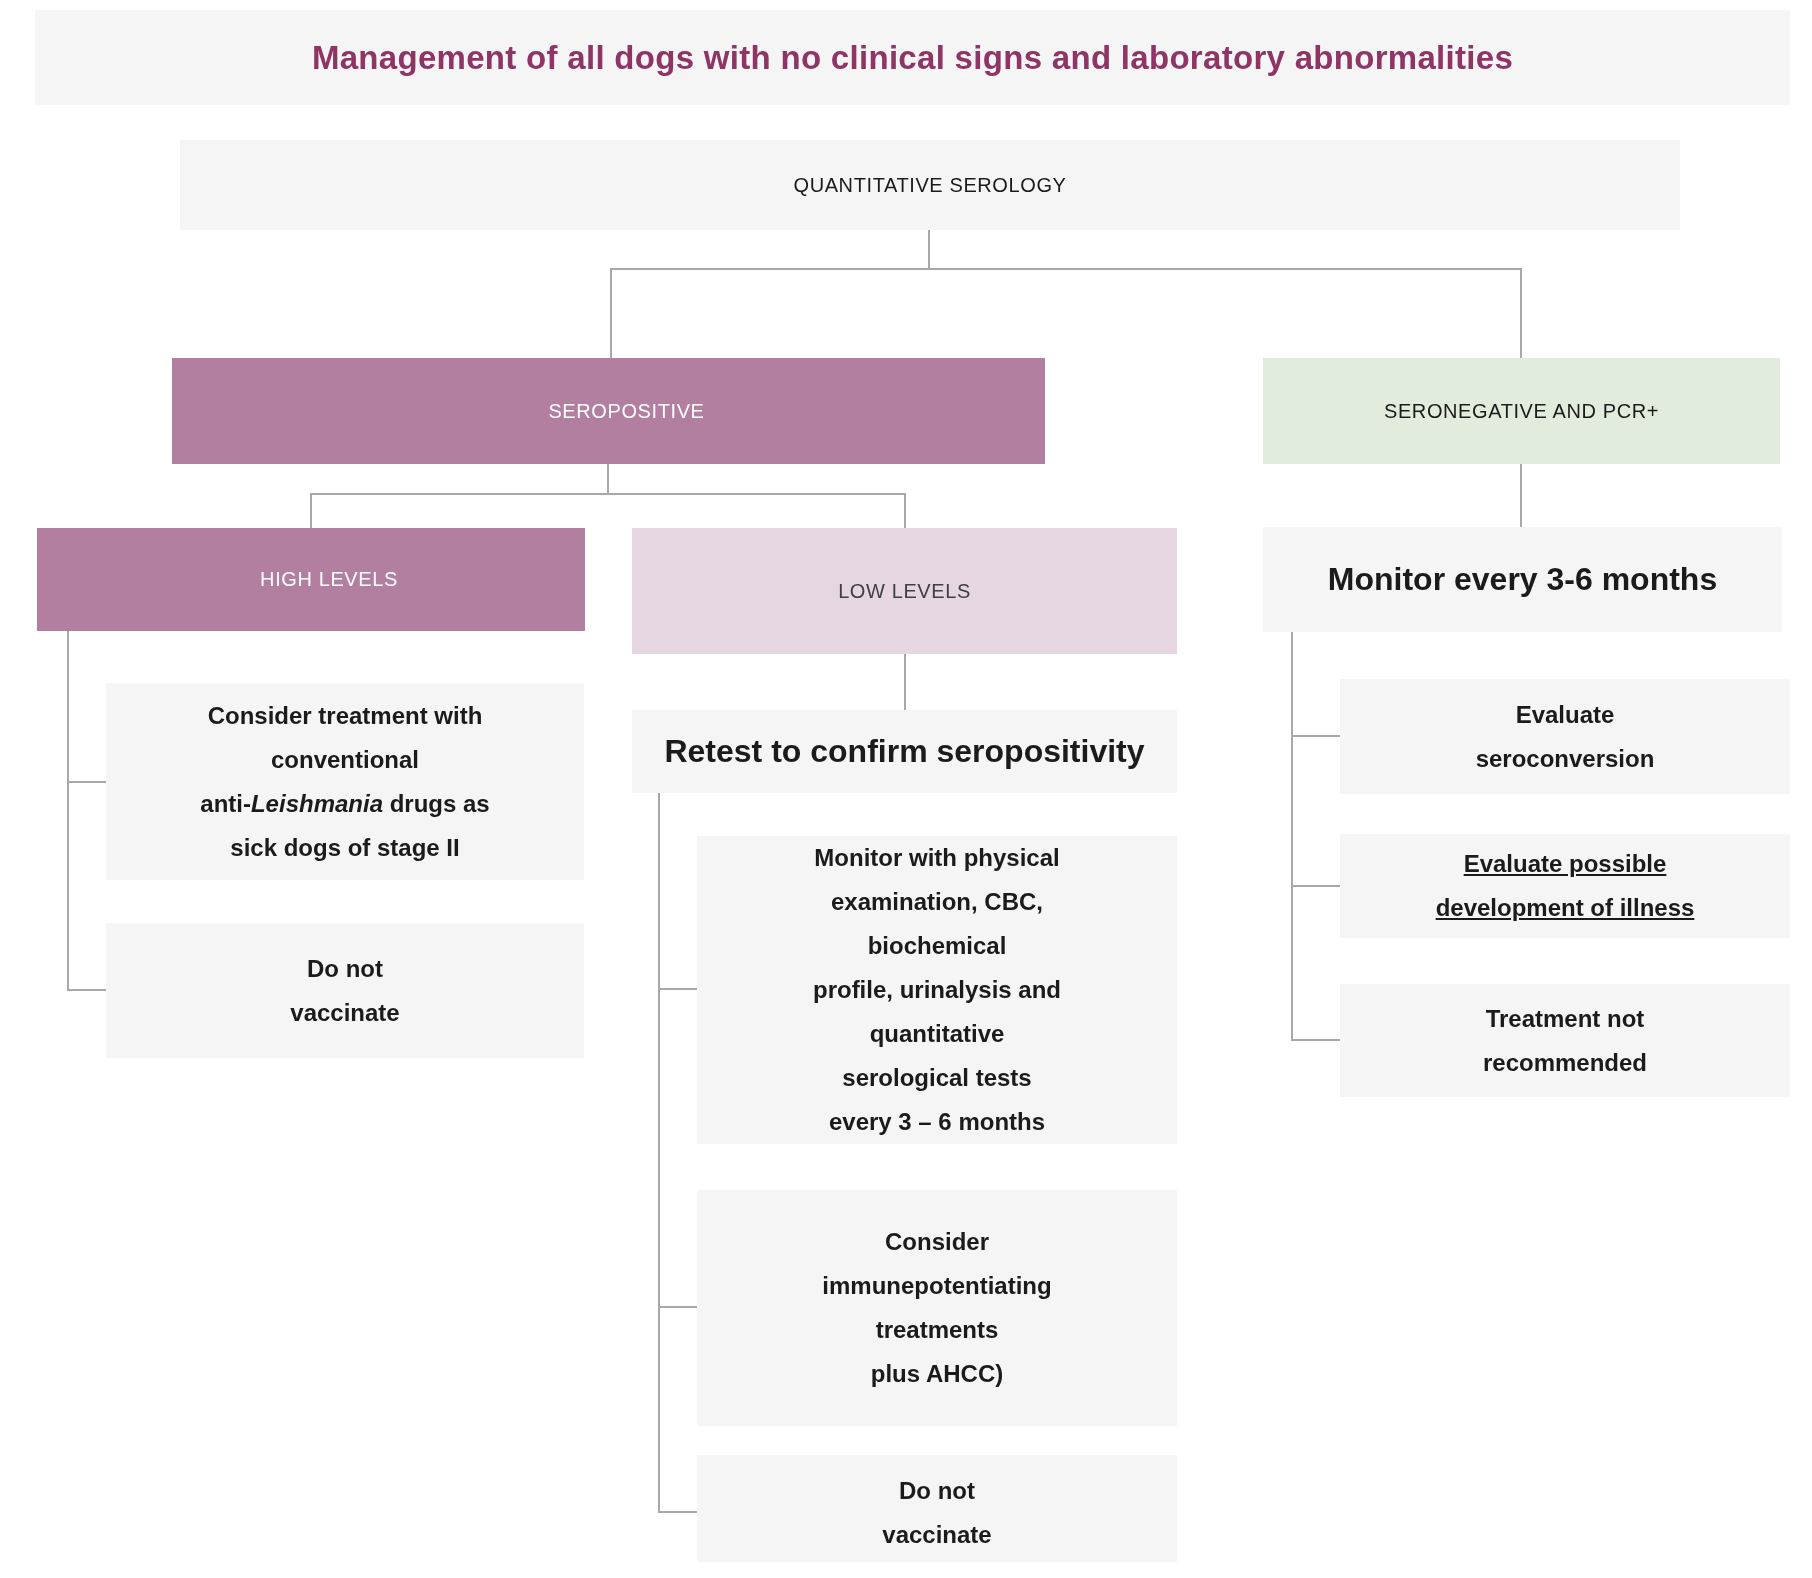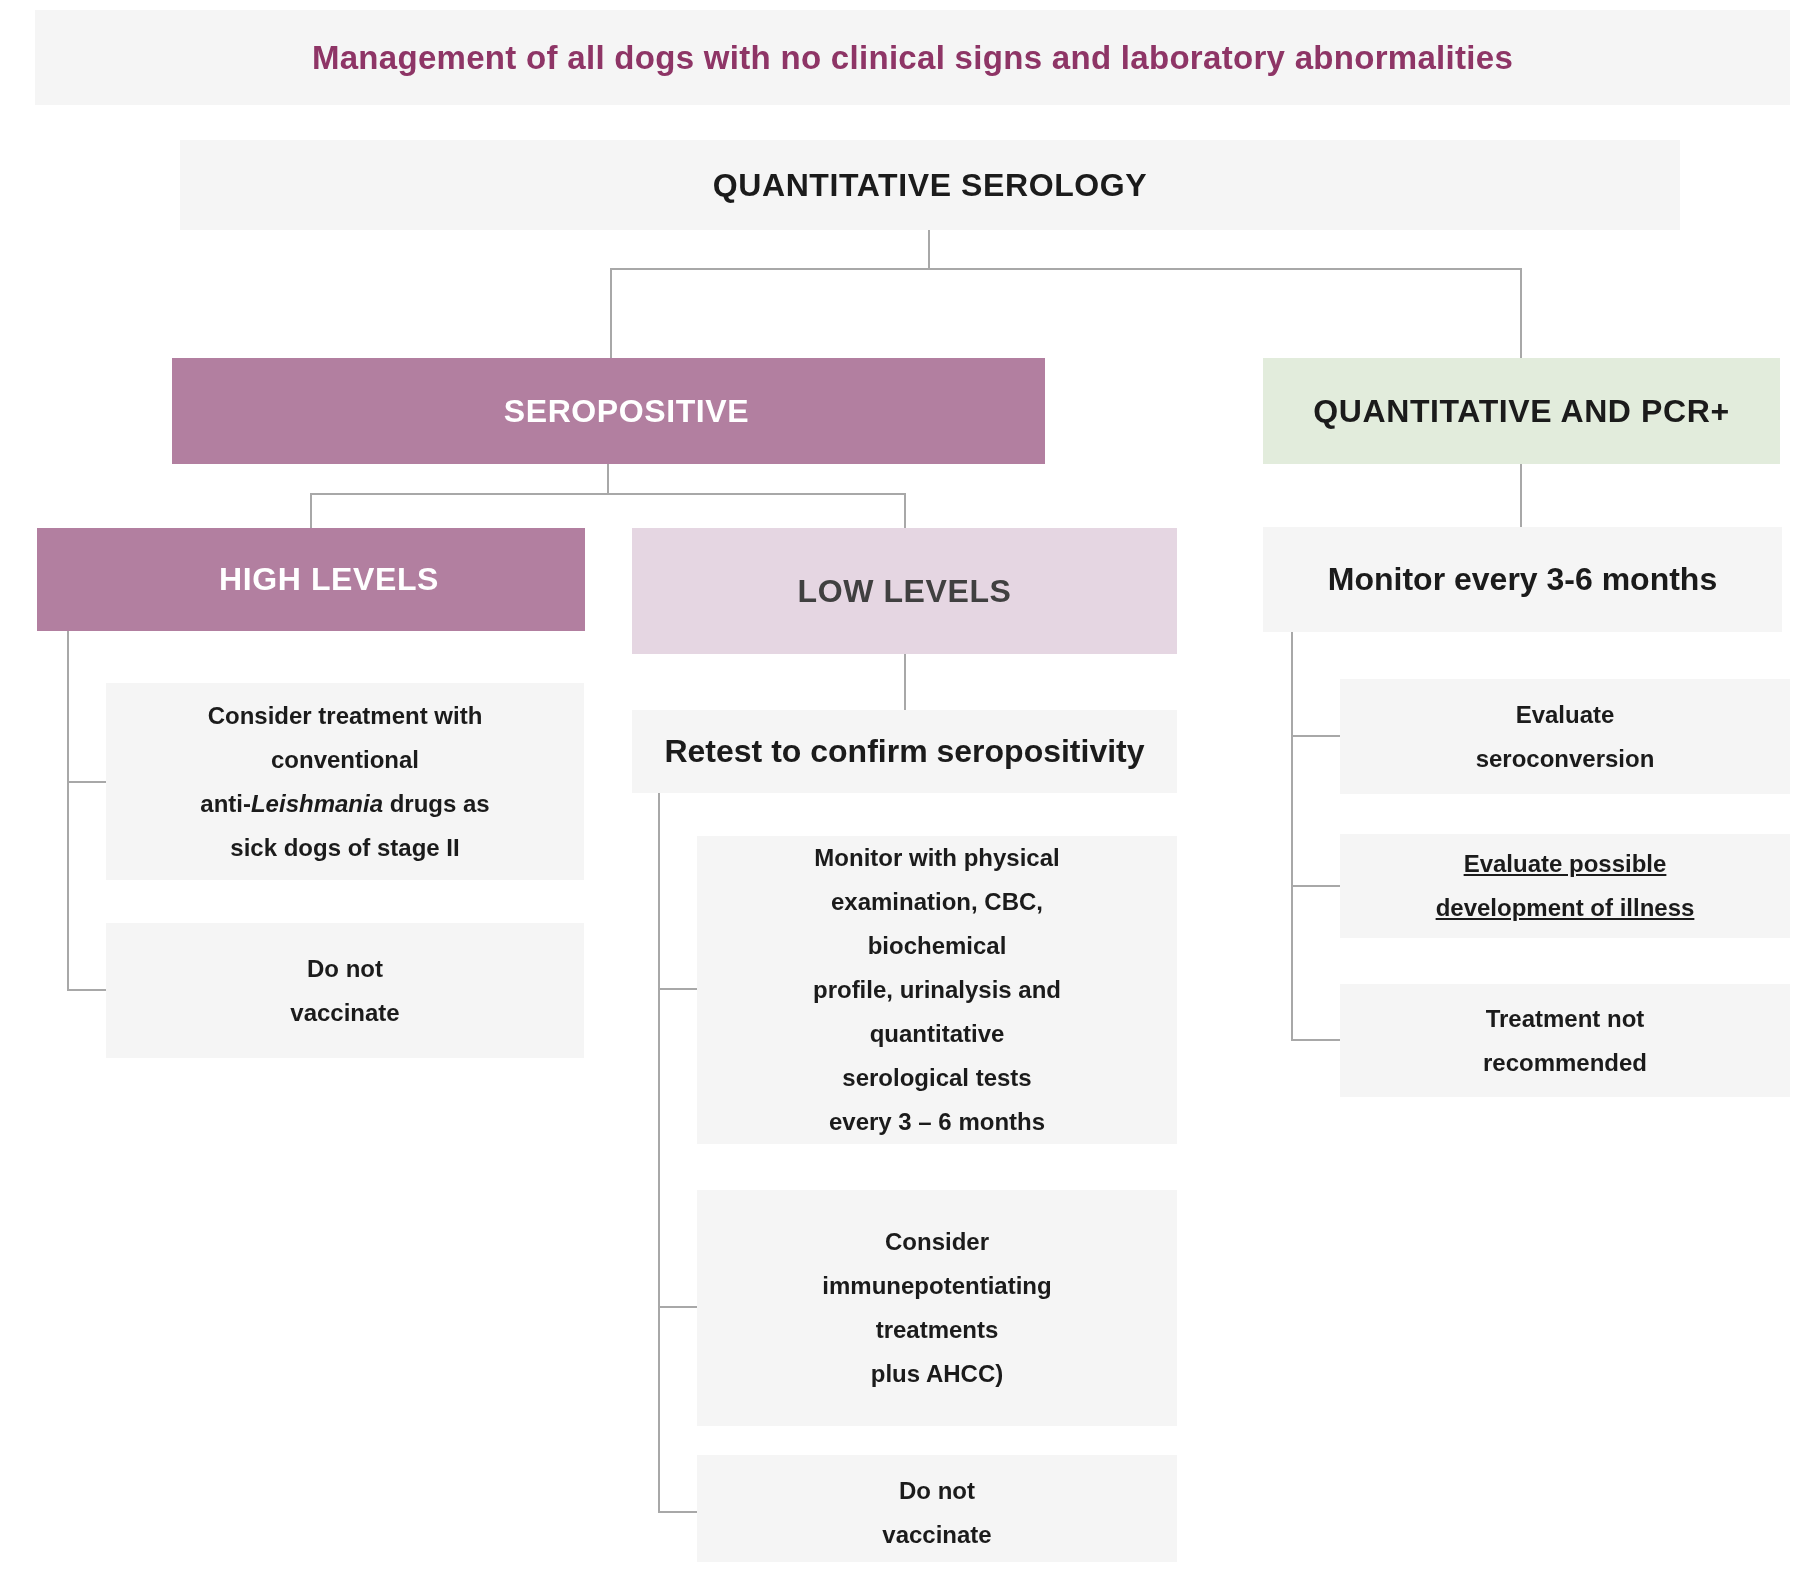--- a/index.html
+++ b/index.html
@@ -5,21 +5,21 @@
   html,body{margin:0;padding:0;background:#ffffff;}
   .canvas{
     position:relative;width:1812px;height:1562px;background:#ffffff;overflow:hidden;
     font-family:"Liberation Sans","DejaVu Sans",sans-serif;color:#1b1b1b;
   }
   .box{position:absolute;display:flex;flex-direction:column;align-items:center;justify-content:center;text-align:center;box-sizing:border-box;}
   .gray{background:var(--box-gray,#f5f5f5);}
   .mauve{background:var(--mauve,#b27fa0);color:#ffffff;padding-left:36px;}
   .pink{background:var(--light-pink,#e5d6e2);color:#404040;}
   .green{background:var(--light-green,#e2ecdc);color:#1b1b1b;}
-  .hdr{font-weight:700;font-size:32px;letter-spacing:.6px;text-align:right;}
+  .hdr{font-weight:400;font-size:20px;letter-spacing:.6px;text-align:right;}
   .body{font-weight:600;font-size:24px;line-height:44px;}
   .single{font-weight:600;font-size:32px;}
   .title-bar{
     position:absolute;left:35px;top:10px;width:1755px;height:95px;background:var(--box-gray,#f5f5f5);
     display:flex;align-items:center;justify-content:center;
   }
   .title-bar span{color:var(--accent-purple,#8e3566);font-size:33px;font-weight:600;letter-spacing:.3px;}
   .line{position:absolute;background:var(--connector,#a8a8a8);}
   .it{font-style:italic;}
   .ln{white-space:pre;}
@@ -39,21 +39,21 @@
 
   <div class="line" style="left:928px;top:230px;width:2px;height:38px;"></div>
   <div class="line" style="left:610px;top:268px;width:912px;height:2px;"></div>
   <div class="line" style="left:610px;top:268px;width:2px;height:90px;"></div>
   <div class="line" style="left:1520px;top:268px;width:2px;height:90px;"></div>
 
   <div class="box mauve hdr" style="left:172px;top:358px;width:873px;height:106px;">
     <span>SEROPOSITIVE</span>
   </div>
   <div class="box green hdr" style="left:1263px;top:358px;width:517px;height:106px;">
-    <span>QUANTITATIVE AND PCR+</span>
+    <span>SERONEGATIVE AND PCR+</span>
   </div>
 
   <div class="line" style="left:607px;top:464px;width:2px;height:29px;"></div>
   <div class="line" style="left:310px;top:493px;width:596px;height:2px;"></div>
   <div class="line" style="left:310px;top:493px;width:2px;height:35px;"></div>
   <div class="line" style="left:904px;top:493px;width:2px;height:35px;"></div>
 
   <div class="box mauve hdr" style="left:37px;top:528px;width:548px;height:103px;">
     <span>HIGH LEVELS</span>
   </div>

